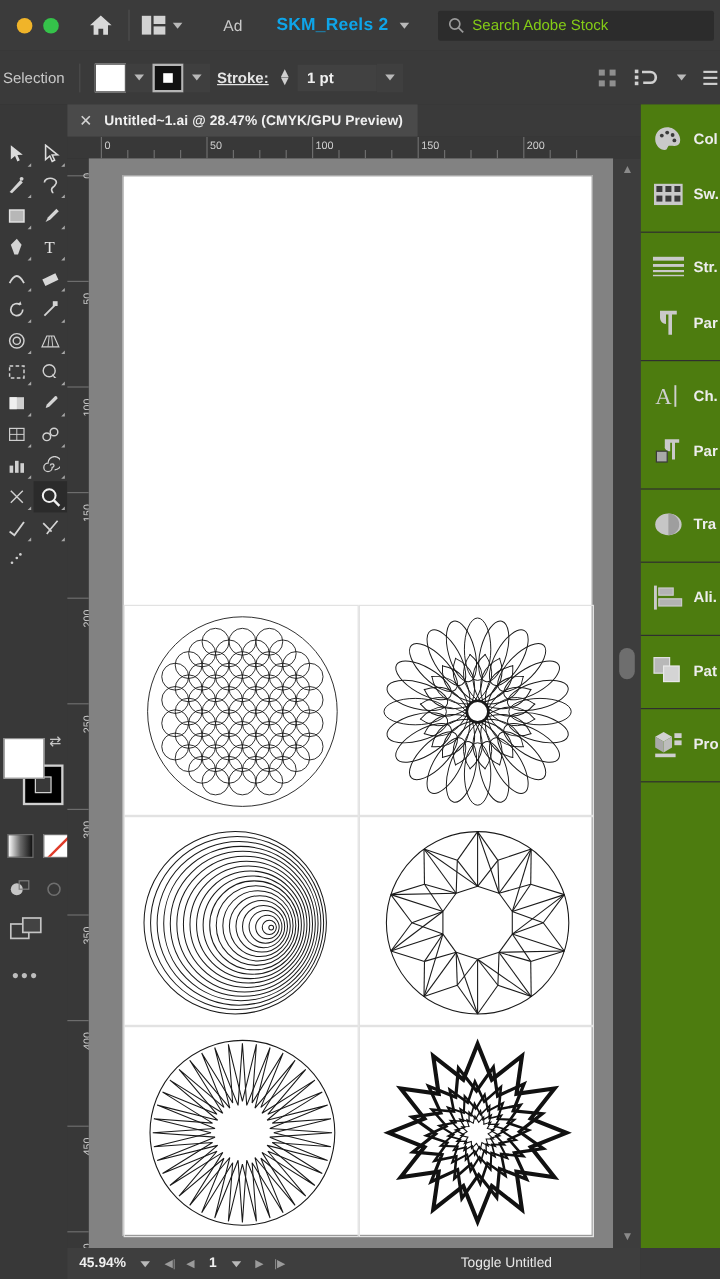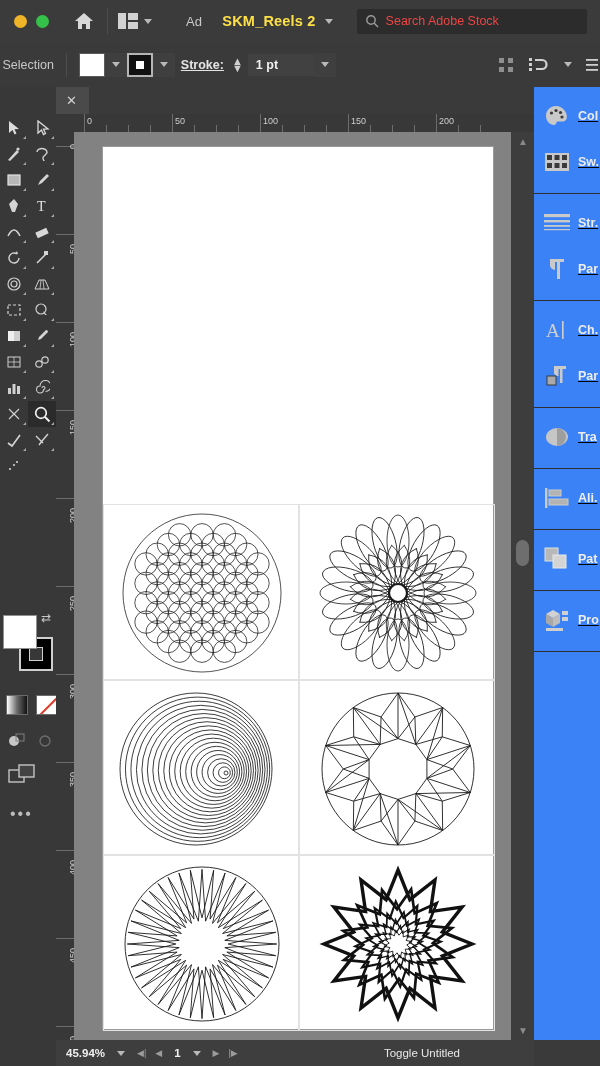--- a/index.html
+++ b/index.html
@@ -18,27 +18,27 @@
   }
   .traffic { display: flex; align-items: center; gap: 9px; margin-left: 14px; }
   .dot { width: 13px; height: 13px; border-radius: 50%; }
   .dot.amber { background: #f0b429; }
   .dot.green { background: #35c24a; }
   .home-btn { margin-left: 22px; width: 26px; height: 26px; display: flex; align-items: center; justify-content: center; }
   .tb-sep { width: 1px; height: 26px; background: #4e4e4e; margin: 0 10px; }
   .grid-btn { display: flex; align-items: center; gap: 6px; }
   .chev { width: 0; height: 0; border-left: 4px solid transparent; border-right: 4px solid transparent; border-top: 5px solid #b9b9b9; }
   .ad-label { color: #c9c9c9; font-size: 13px; margin-left: 34px; letter-spacing: .2px; }
-  .doc-name { color: #fde047; font-size: 14.5px; font-weight: bold; margin-left: 20px; letter-spacing: .2px; }
+  .doc-name { color: #0ea5e9; font-size: 14.5px; font-weight: bold; margin-left: 28px; letter-spacing: .2px; }
   .doc-chev { margin-left: 9px; }
   .stock-search {
     margin-left: 24px; height: 25px; width: 230px; background: #2c2c2c;
     border-radius: 2px; display: flex; align-items: center; padding: 0 8px; gap: 7px;
   }
-  .stock-search .ph { color: #ef4444; font-size: 12.5px; }
+  .stock-search .ph { color: #84cc16; font-size: 12.5px; }
 
   
   .controlbar {
     position: absolute; left: 0; top: 42px; width: 600px; height: 45px;
     background: #3a3a3a; display: flex; align-items: center;
   }
   .no-sel { color: #c8c8c8; font-size: 12.5px; margin-left: -8px; }
   .cb-sep { width: 1px; height: 24px; background: #4d4d4d; margin: 0 12px; }
   .swatch-white { width: 26px; height: 24px; background: #ffffff; border: 1px solid #5a5a5a; }
   .mini-dd { width: 22px; height: 24px; background: #3f3f3f; display: flex; align-items: center; justify-content: center; }
@@ -140,22 +140,21 @@
   }
   .vthumb {
     position: absolute; left: 5px; top: 408px; width: 13px; height: 26px;
     background: #6e6e6e; border-radius: 7px;
   }
   .sarrow { position: absolute; left: 7px; color: #8a8a8a; font-size: 10px; }
 
   
   .dock {
     position: absolute; left: 534px; top: 87px; width: 66px; height: 953px;
-    background: #3b82f6;
-    text-decoration: underline;
+    background: #4d7c0f;
   }
   .dgroup { border-bottom: 1px solid #2f2f2f; padding: 6px 0 8px 0; }
   .ditem { height: 46px; display: flex; align-items: center; padding-left: 10px; gap: 8px; }
   .dlabel { color: #ededed; font-size: 12.5px; font-weight: bold; white-space: nowrap; }
   .dicon { width: 26px; height: 24px; flex: 0 0 26px; display: flex; align-items: center; justify-content: center; }
 
   
   .statusbar {
     position: absolute; left: 56px; top: 1040px; width: 478px; height: 26px;
     background: #3e3e3e; display: flex; align-items: center;
@@ -243,20 +242,21 @@
         <rect x="0" y="2" width="12" height="1.8" fill="#cfcfcf"></rect>
           <rect x="0" y="7" width="12" height="1.8" fill="#cfcfcf"></rect>
         <rect x="0" y="12" width="12" height="1.8" fill="#cfcfcf"></rect>
       </svg>
     </div>
   </div>
 
   <div class="tabstrip">
     <div class="doctab">
       <span class="x">✕</span>
+      <span class="t">Untitled~1.ai @ 28.47% (CMYK/GPU Preview)</span>
     </div>
   </div>
 
   <div class="toolbar">
     <div class="tools">
 
       <div class="trow">
         <div class="tcell">
           <svg width="15" height="16" viewBox="0 0 15 16">
               <path d="M2 1 L2 13 L5.5 10 L7.5 14.5 L9.5 13.5 L7.5 9.2 L12 9 Z" fill="#dcdcdc"></path>

